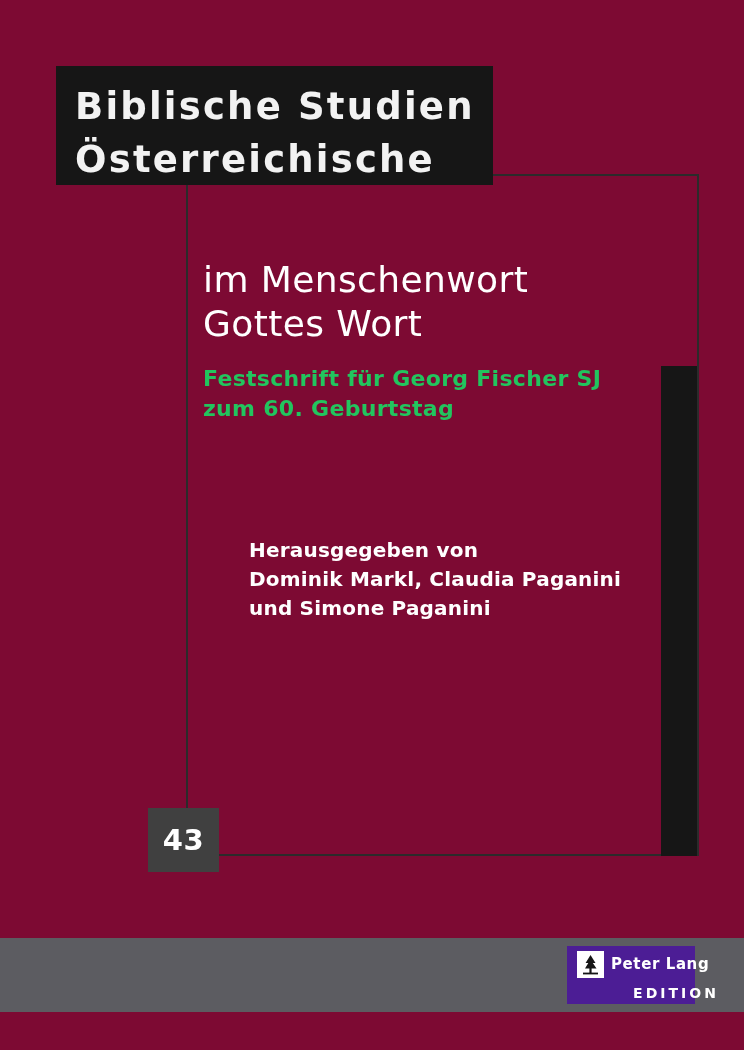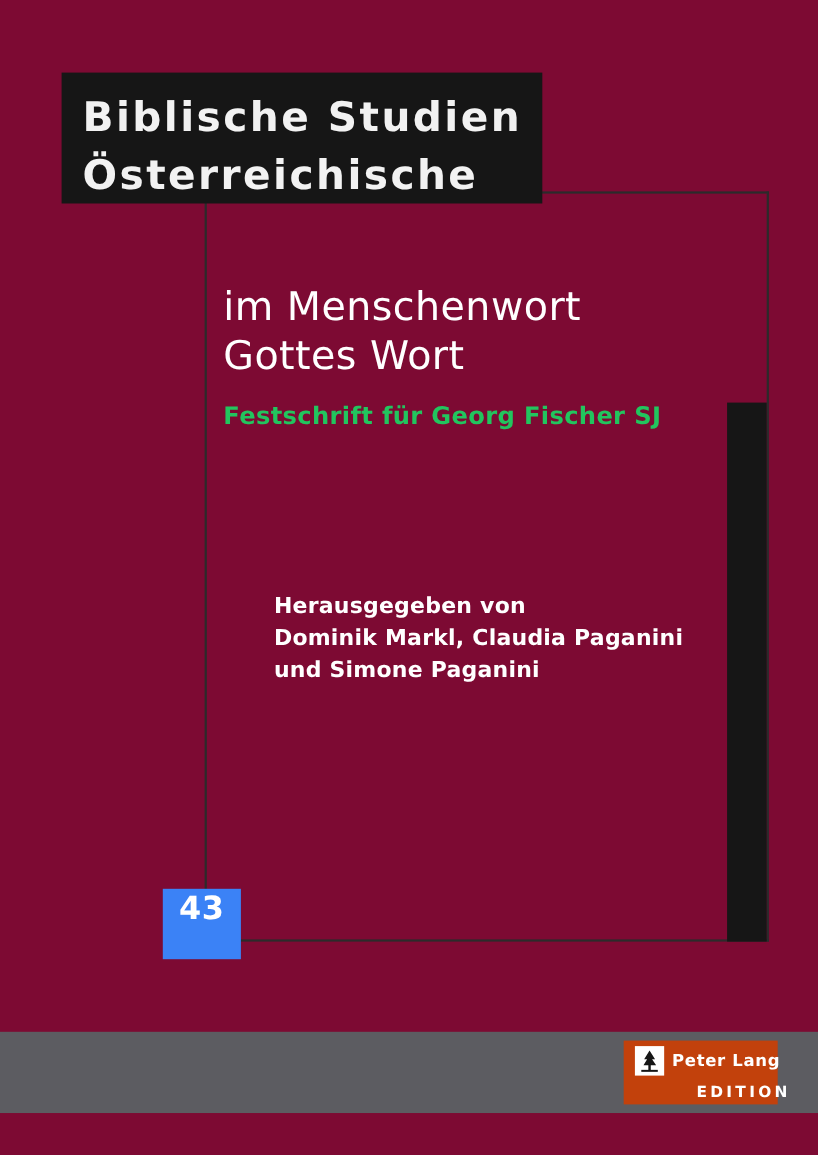--- a/index.html
+++ b/index.html
@@ -129,22 +129,23 @@
     white-space: nowrap;
   }
 
   
   .volume-box {
     position: absolute;
     left: 148px;
     top: 808px;
     width: 71px;
     height: 64px;
-    background: #3b82f6;
+    background: #404040;
     display: flex;
+    align-items: center;
     justify-content: center;
   }
   .volume-number {
     color: #ffffff;
     font-size: 29px;
     font-weight: bold;
     letter-spacing: 0.5px;
   }
 
   
@@ -153,23 +154,23 @@
     left: 0;
     top: 938px;
     width: 744px;
     height: 74px;
     background: #5c5c61;
   }
   .publisher-logo {
     position: absolute;
     left: 567px;
     top: 946px;
-    width: 140px;
+    width: 128px;
     height: 58px;
-    background: #c2410c;
+    background: #4c1d95;
     color: #ffffff;
     box-sizing: border-box;
   }
   .pl-top {
     position: absolute;
     left: 0;
     top: 0;
     width: 152px;
     height: 36px;
   }
@@ -230,20 +231,21 @@
     <div class="series-line">Österreichische</div>
   </div>
 
   <div class="title-wrap">
     <div class="title-line">im Menschenwort</div>
     <div class="title-line">Gottes Wort</div>
   </div>
 
   <div class="subtitle-wrap">
     <div class="subtitle-line">Festschrift für Georg Fischer SJ</div>
+    <div class="subtitle-line">zum 60. Geburtstag</div>
   </div>
 
   <div class="editors-wrap">
     <div class="editor-line">Herausgegeben von</div>
     <div class="editor-line">Dominik Markl, Claudia Paganini</div>
     <div class="editor-line">und Simone Paganini</div>
   </div>
 
   <div class="volume-box">
     <span class="volume-number">43</span>

